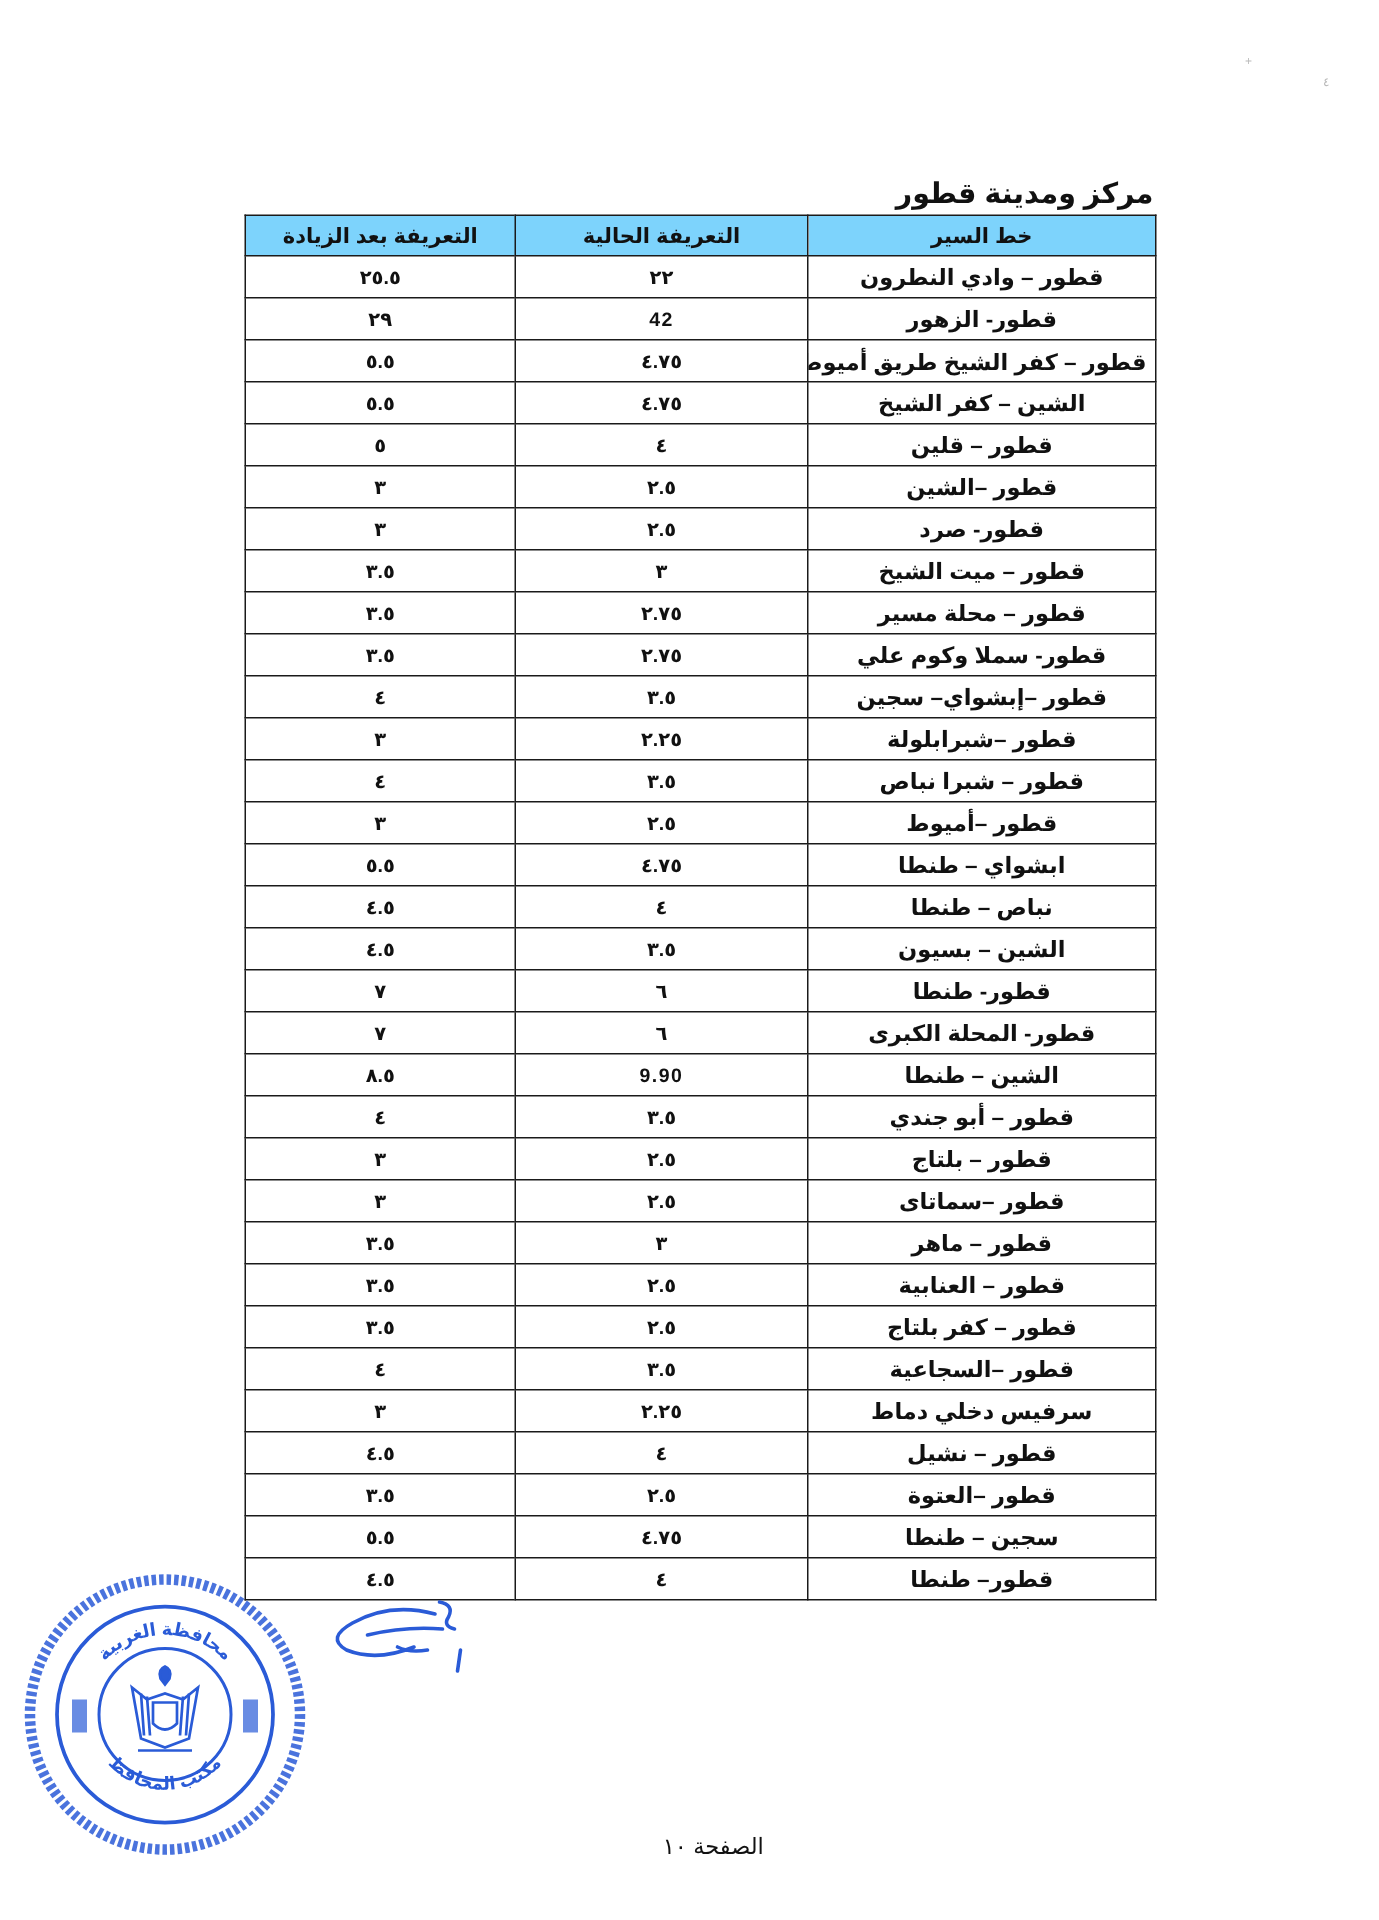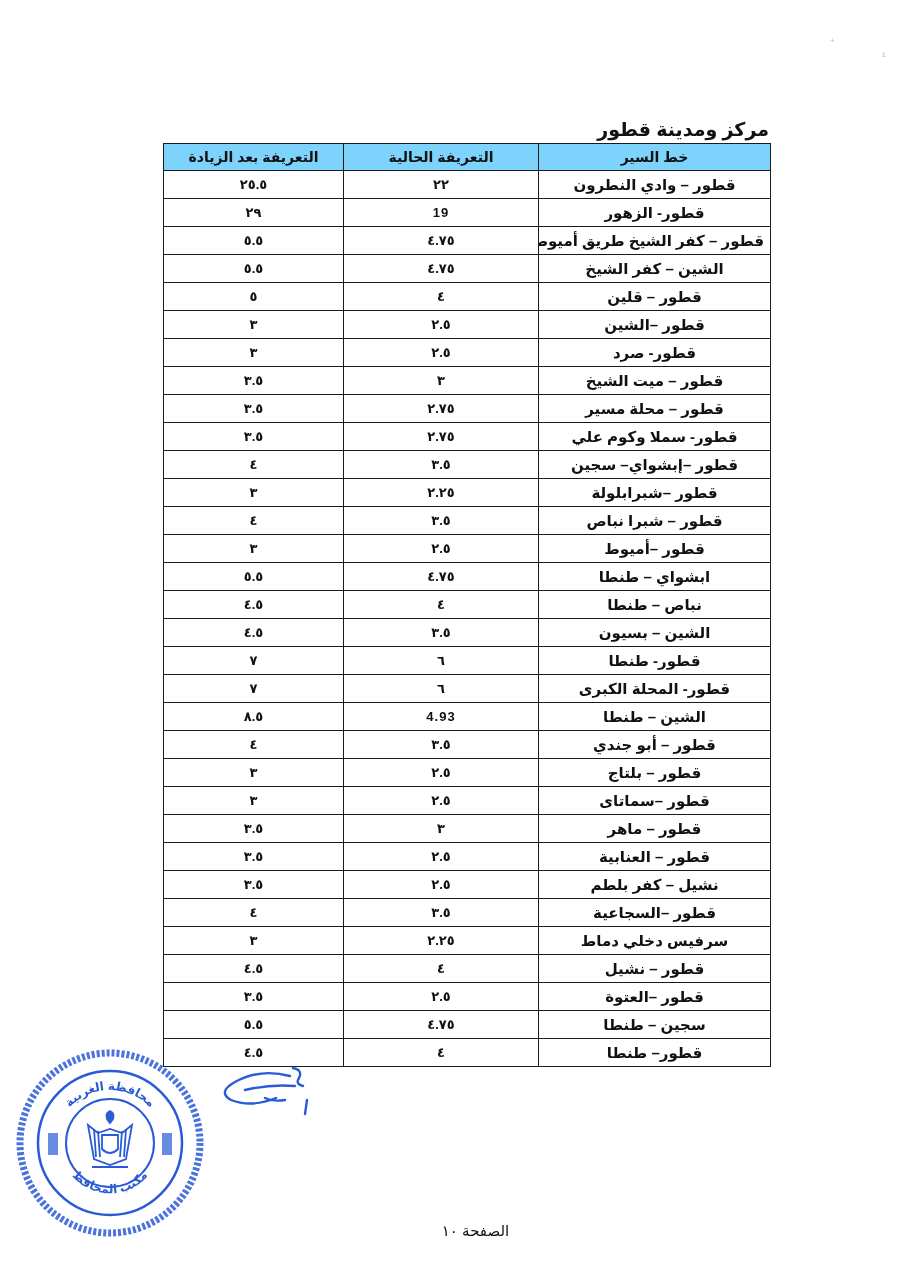--- a/index.html
+++ b/index.html
@@ -112,21 +112,21 @@
     </tr>
   </thead>
   <tbody id="fare-body">
       <tr>
         <td class="route">قطور – وادي النطرون</td>
         <td class="num">٢٢</td>
         <td class="num">٢٥.٥</td>
       </tr>
       <tr>
         <td class="route">قطور- الزهور</td>
-        <td class="num">19</td>
+        <td class="num">42</td>
         <td class="num">٢٩</td>
       </tr>
       <tr>
         <td class="route">قطور – كفر الشيخ طريق أميوط</td>
         <td class="num">٤.٧٥</td>
         <td class="num">٥.٥</td>
       </tr>
       <tr>
         <td class="route">الشين – كفر الشيخ</td>
         <td class="num">٤.٧٥</td>
@@ -202,21 +202,21 @@
         <td class="num">٦</td>
         <td class="num">٧</td>
       </tr>
       <tr>
         <td class="route">قطور- المحلة الكبرى</td>
         <td class="num">٦</td>
         <td class="num">٧</td>
       </tr>
       <tr>
         <td class="route">الشين – طنطا</td>
-        <td class="num">4.93</td>
+        <td class="num">9.90</td>
         <td class="num">٨.٥</td>
       </tr>
       <tr>
         <td class="route">قطور – أبو جندي</td>
         <td class="num">٣.٥</td>
         <td class="num">٤</td>
       </tr>
       <tr>
         <td class="route">قطور – بلتاج</td>
         <td class="num">٢.٥</td>
@@ -231,21 +231,21 @@
         <td class="route">قطور – ماهر</td>
         <td class="num">٣</td>
         <td class="num">٣.٥</td>
       </tr>
       <tr>
         <td class="route">قطور – العنابية</td>
         <td class="num">٢.٥</td>
         <td class="num">٣.٥</td>
       </tr>
       <tr>
-        <td class="route">نشيل – كفر بلطم</td>
+        <td class="route">قطور – كفر بلتاج</td>
         <td class="num">٢.٥</td>
         <td class="num">٣.٥</td>
       </tr>
       <tr>
         <td class="route">قطور –السجاعية</td>
         <td class="num">٣.٥</td>
         <td class="num">٤</td>
       </tr>
       <tr>
         <td class="route">سرفيس دخلي دماط</td>

